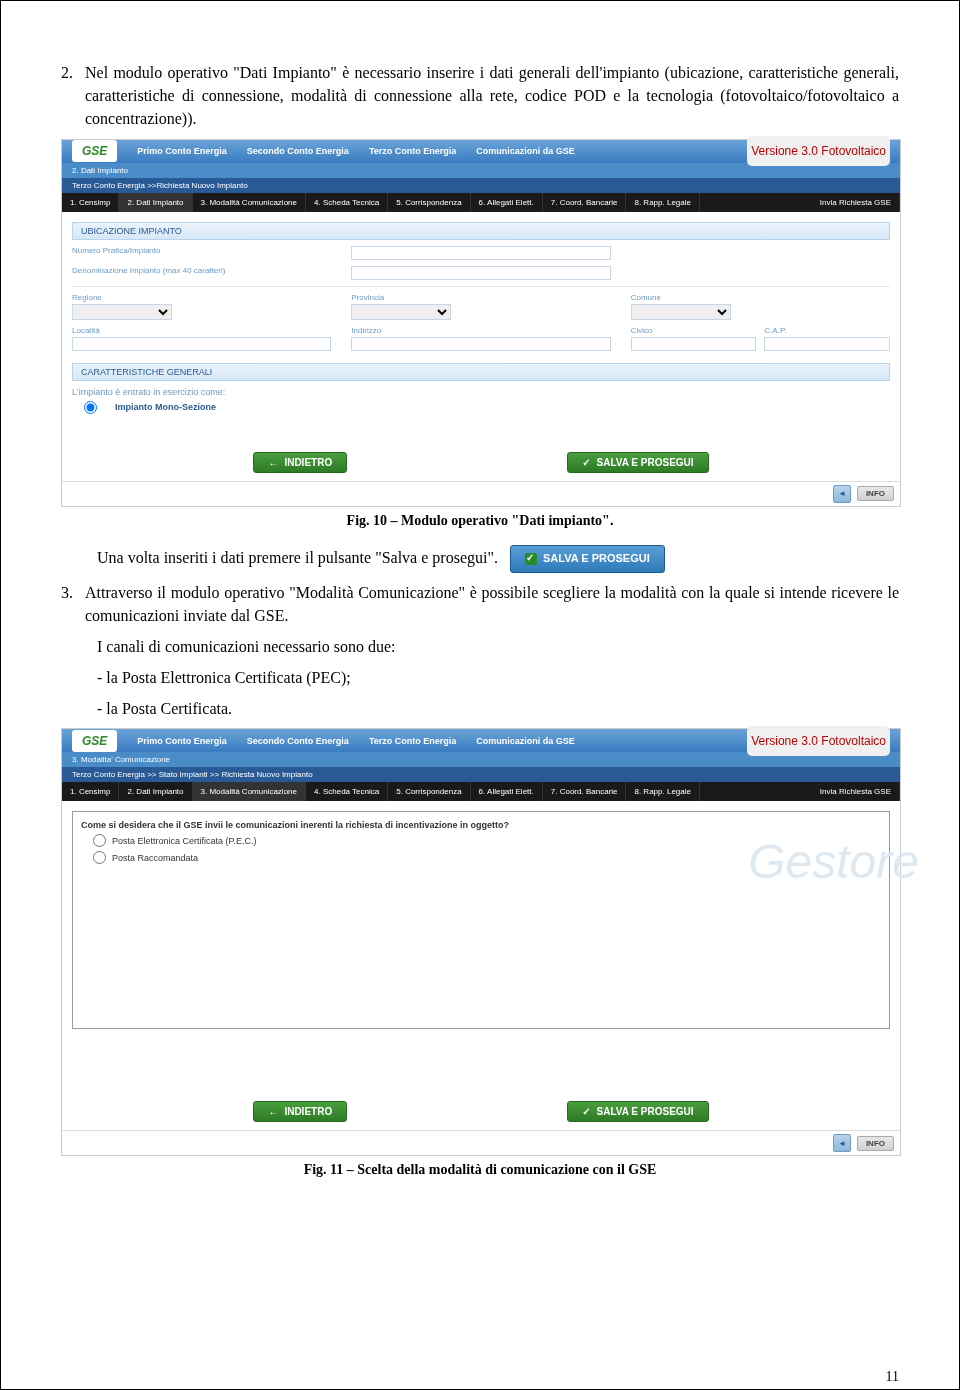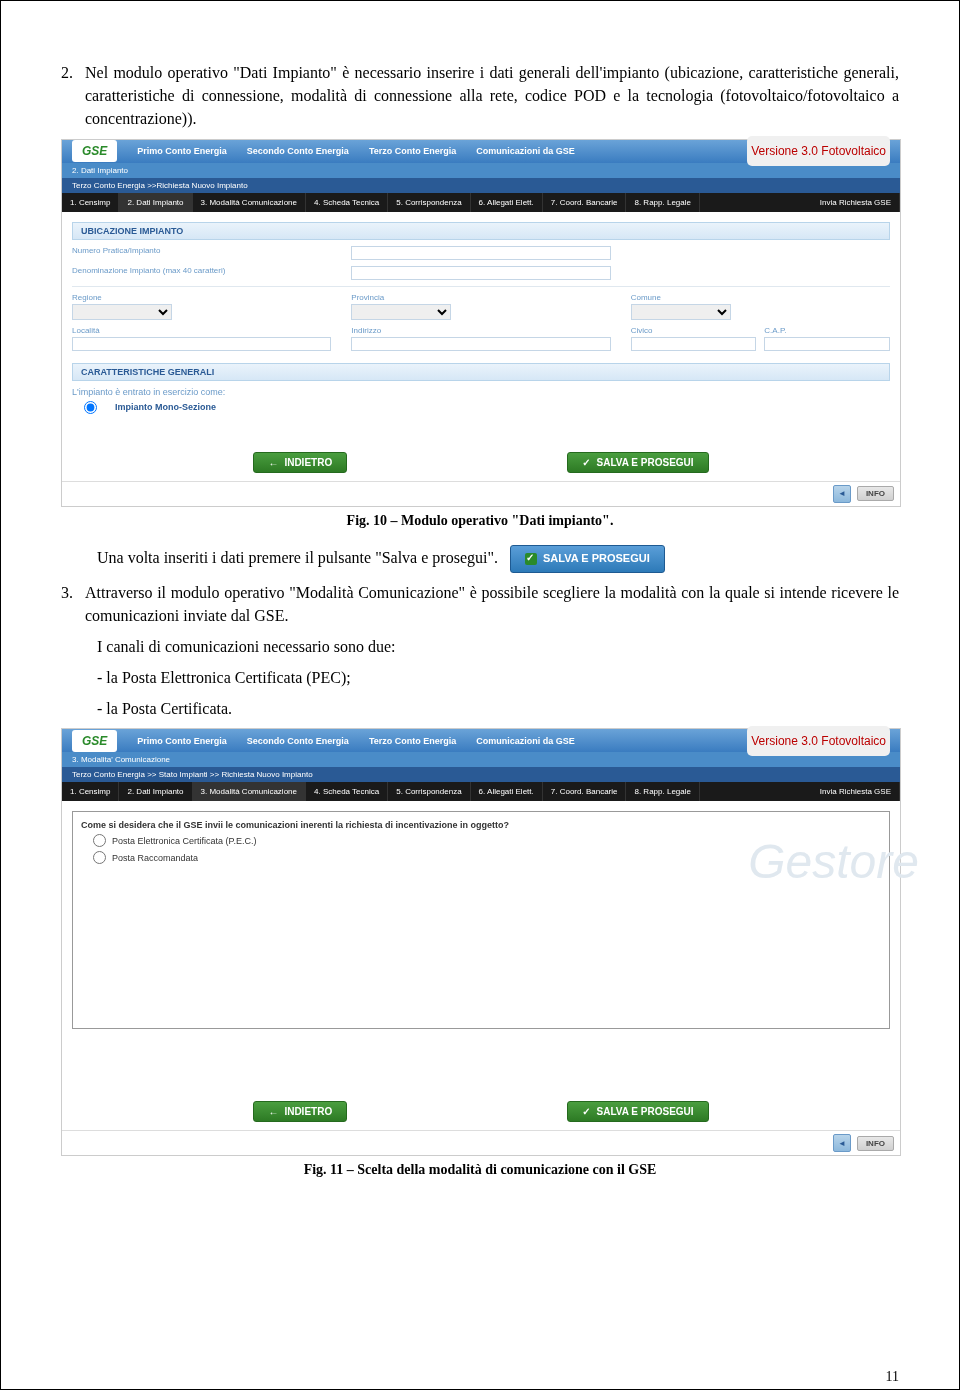--- a/index.html
+++ b/index.html
@@ -11,21 +11,21 @@
 .ss-frame { border:1px solid #ccc; background:#fff; }
 .ss-top { height:23px; background:linear-gradient(#6aa3d8,#3a7cc0); display:flex; align-items:center; padding:0 10px; gap:20px; font-size:9px; color:#fff; font-family:Arial,sans-serif; position:relative; }
 .ss-logo { background:#fff; color:#2a8a2a; font-weight:bold; font-size:12px; padding:4px 10px; border-radius:3px; font-style:italic; }
 .ss-top .nav { font-weight:bold; }
 .ss-top .ver { margin-left:auto; font-size:12px; color:#b00; background:#f0f0f0; padding:8px 4px; border-radius:5px; }
 .ss-breadcrumb { background:#4a8cc8; color:#fff; font-size:8px; padding:3px 10px; font-family:Arial; }
 .ss-tabs { display:flex; background:#1a1a1a; font-size:8px; color:#fff; font-family:Arial; }
 .ss-tab { padding:5px 8px; border-right:1px solid #333; white-space:nowrap; }
 .ss-tab.active { background:#333; }
 .ss-body { padding:10px; font-family:Arial; font-size:9px; color:#5a8abf; min-height:200px; background:#fff; }
-.ss-section-h { background:linear-gradient(#eaf3fb,#d6e7f6); border:1px solid #b8d4ea; padding:3px 8px; font-weight:bold; font-size:9px; color:#2a5a95; margin-bottom:6px; }
+.ss-section-h { background:linear-gradient(#eaf3fb,#d6e7f6); border:1px solid #b8d4ea; padding:3px 8px; font-weight:normal; font-size:9px; color:#2a5a95; margin-bottom:6px; }
 .ss-row { display:flex; gap:20px; margin-bottom:6px; flex-wrap:wrap; }
 .ss-field { flex:1; min-width:140px; }
 .ss-label { font-size:8px; color:#6a9ac8; margin-bottom:2px; display:block; }
 .ss-input { width:100%; height:14px; border:1px solid #c5d6e6; background:#fff; box-sizing:border-box; }
 .ss-select { height:16px; border:1px solid #c5d6e6; width:100px; }
 .ss-buttons { display:flex; justify-content:center; gap:220px; padding:20px 0 8px; }
 .ss-btn { display:inline-flex; align-items:center; gap:6px; background:linear-gradient(#4a9e3f,#2d7a24); color:#fff; font-family:Arial; font-weight:bold; font-size:10px; padding:4px 14px; border-radius:3px; border:1px solid #256a1e; }
 .ss-footer { display:flex; justify-content:flex-end; align-items:center; padding:3px 6px; gap:6px; font-size:8px; font-family:Arial; border-top:1px solid #ddd; }
 .ss-info-badge { background:linear-gradient(#e8e8e8,#d0d0d0); border:1px solid #aaa; padding:2px 8px; border-radius:2px; font-weight:bold; color:#444; }
 .ss-arrow { width:16px; height:16px; background:linear-gradient(#b8d4ea,#8cb8dc); border:1px solid #6a9ac8; border-radius:2px; display:flex; align-items:center; justify-content:center; color:#2a5a95; }

